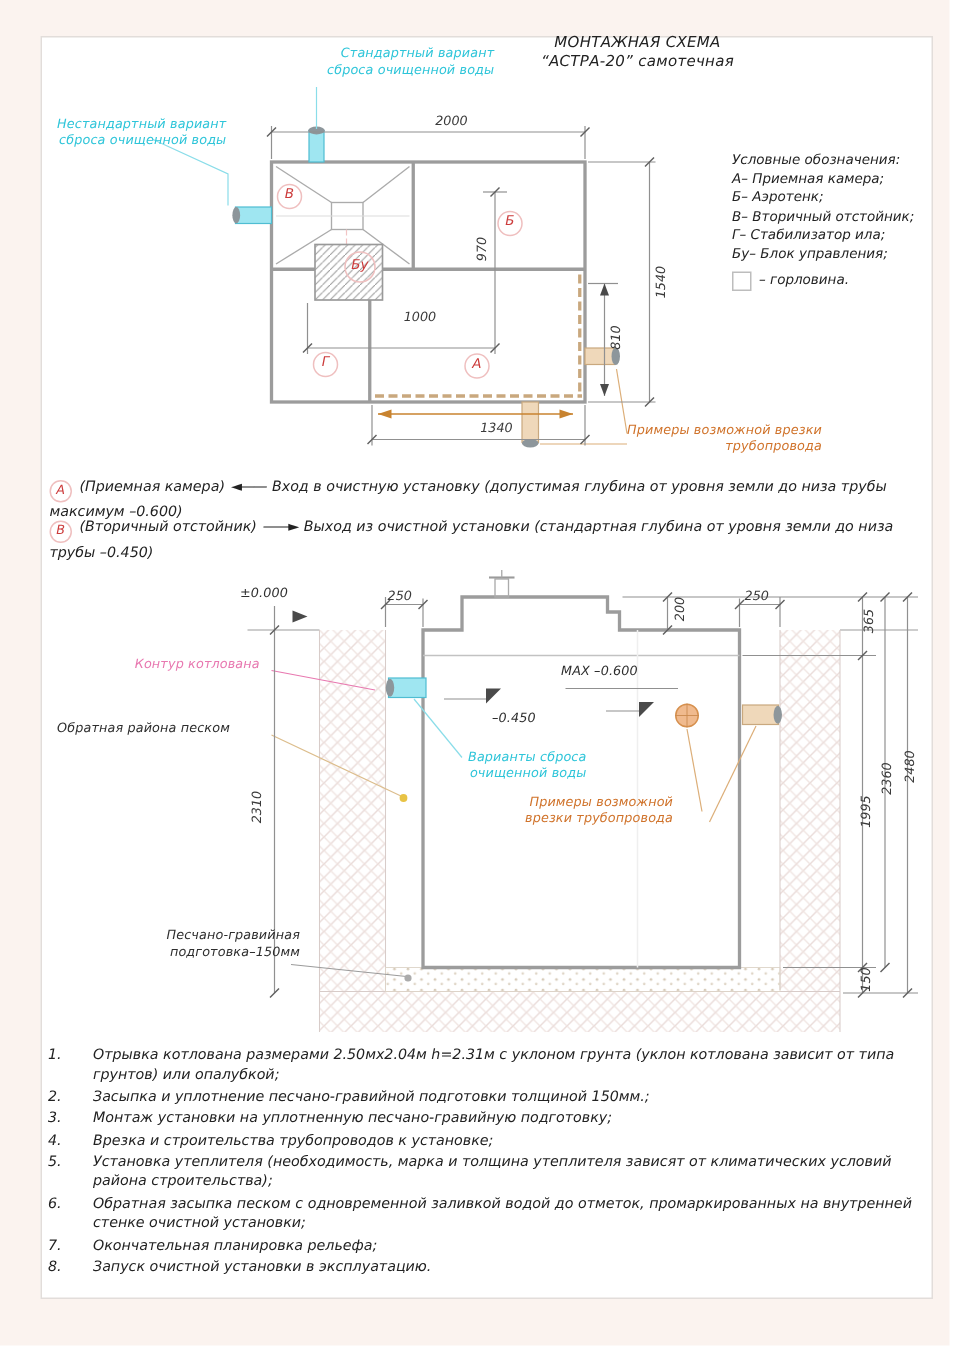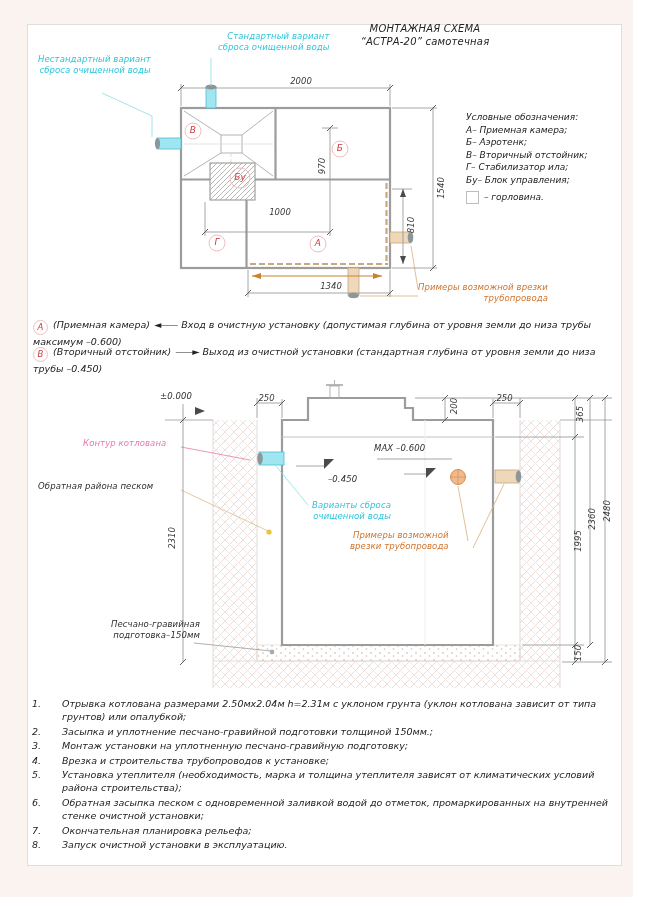--- a/index.html
+++ b/index.html
@@ -4,27 +4,27 @@
 <style>
   html,body{margin:0;padding:0;}
   body{font-family:"DejaVu Sans",sans-serif;}
   #canvas{position:relative;width:633px;height:897px;background:var(--margin);overflow:hidden;}
   #sheet{position:absolute;left:27px;top:24px;width:595px;height:842px;background:var(--sheet);border:1px solid #E2DDDA;box-sizing:border-box;}
   svg.draw{position:absolute;left:0;top:0;}
   .lbl{position:absolute;font:italic 8.5px "DejaVu Sans",sans-serif;color:#2e2e2e;line-height:1.3;letter-spacing:.1px;text-align:right;}
   .pre{white-space:pre-line;}
   .cy{color:var(--cyan);}
   .or{color:var(--orange);}
-  .pk{color:var(--pink);text-align:left;}
+  .pk{color:var(--pink);text-align:center;}
   .red{color:var(--red);text-align:center;font-size:9px;}
   .dim{position:absolute;font:italic 8.5px "DejaVu Sans",sans-serif;color:#3a3a3a;width:40px;text-align:center;}
   .dim.w60{width:60px;margin-left:16px;}
   .rot{transform:rotate(-90deg);}
   .title{position:absolute;font:italic 10px "DejaVu Sans",sans-serif;color:#222;text-align:center;letter-spacing:.2px;}
-  .legend{position:absolute;left:466px;top:101px;width:150px;font:italic 9px "DejaVu Sans",sans-serif;color:#222;margin-top:10px;}
+  .legend{position:absolute;left:488px;top:101px;width:150px;font:italic 9px "DejaVu Sans",sans-serif;color:#222;}
   .legend .li{line-height:12.6px;}
   .legend .neckrow{display:flex;align-items:center;margin-top:4px;}
   .necksq{display:inline-block;width:11px;height:11px;border:1px solid #BDBDBD;background:#fff;margin-right:5px;flex:none;}
   .note{position:absolute;left:33px;width:582px;font:italic 9.5px "DejaVu Sans",sans-serif;color:#222;line-height:13.5px;}
   .ncircle{display:inline-block;width:13px;height:13px;border:1px solid #EFBFBF;border-radius:50%;color:var(--red);font-size:8.5px;text-align:center;line-height:13px;margin-right:5px;vertical-align:-2px;}
   .arrowglyph{letter-spacing:-1px;margin:0 4px;}
   .wo{position:absolute;left:32px;top:697px;width:586px;font:italic 9.5px "DejaVu Sans",sans-serif;color:#222;}
   .wo .wo-title{text-decoration:underline;margin-bottom:3px;}
   .wo-row{display:flex;line-height:13.4px;margin-bottom:1px;}
   .wo-num{width:30px;flex:none;}
@@ -261,21 +261,21 @@
           <line x1="602" y1="665" x2="608" y2="659"></line>
       </g>
     </g>
   </svg>
 
   <div class="title" style="left:330px;top:23px;width:190px;">МОНТАЖНАЯ СХЕМА</div>
   <div class="title" style="left:330px;top:36px;width:190px;">“АСТРА-20” самотечная</div>
 
   <div class="lbl cy pre" style="left:218px;top:31px;">Стандартный вариант
 сброса очищенной воды</div>
-  <div class="lbl cy pre" style="left:38px;top:54px;">Нестандартный вариант
+  <div class="lbl cy pre" style="left:38px;top:78px;">Нестандартный вариант
 сброса очищенной воды</div>
   <div class="lbl or pre" style="left:418px;top:282px;">Примеры возможной врезки
 трубопровода</div>
 
   <div class="legend">
     <div class="li">Условные обозначения:</div>
     <div class="li">А– Приемная камера;</div>
     <div class="li">Б– Аэротенк;</div>
     <div class="li">В– Вторичный отстойник;</div>
     <div class="li">Г– Стабилизатор ила;</div>

